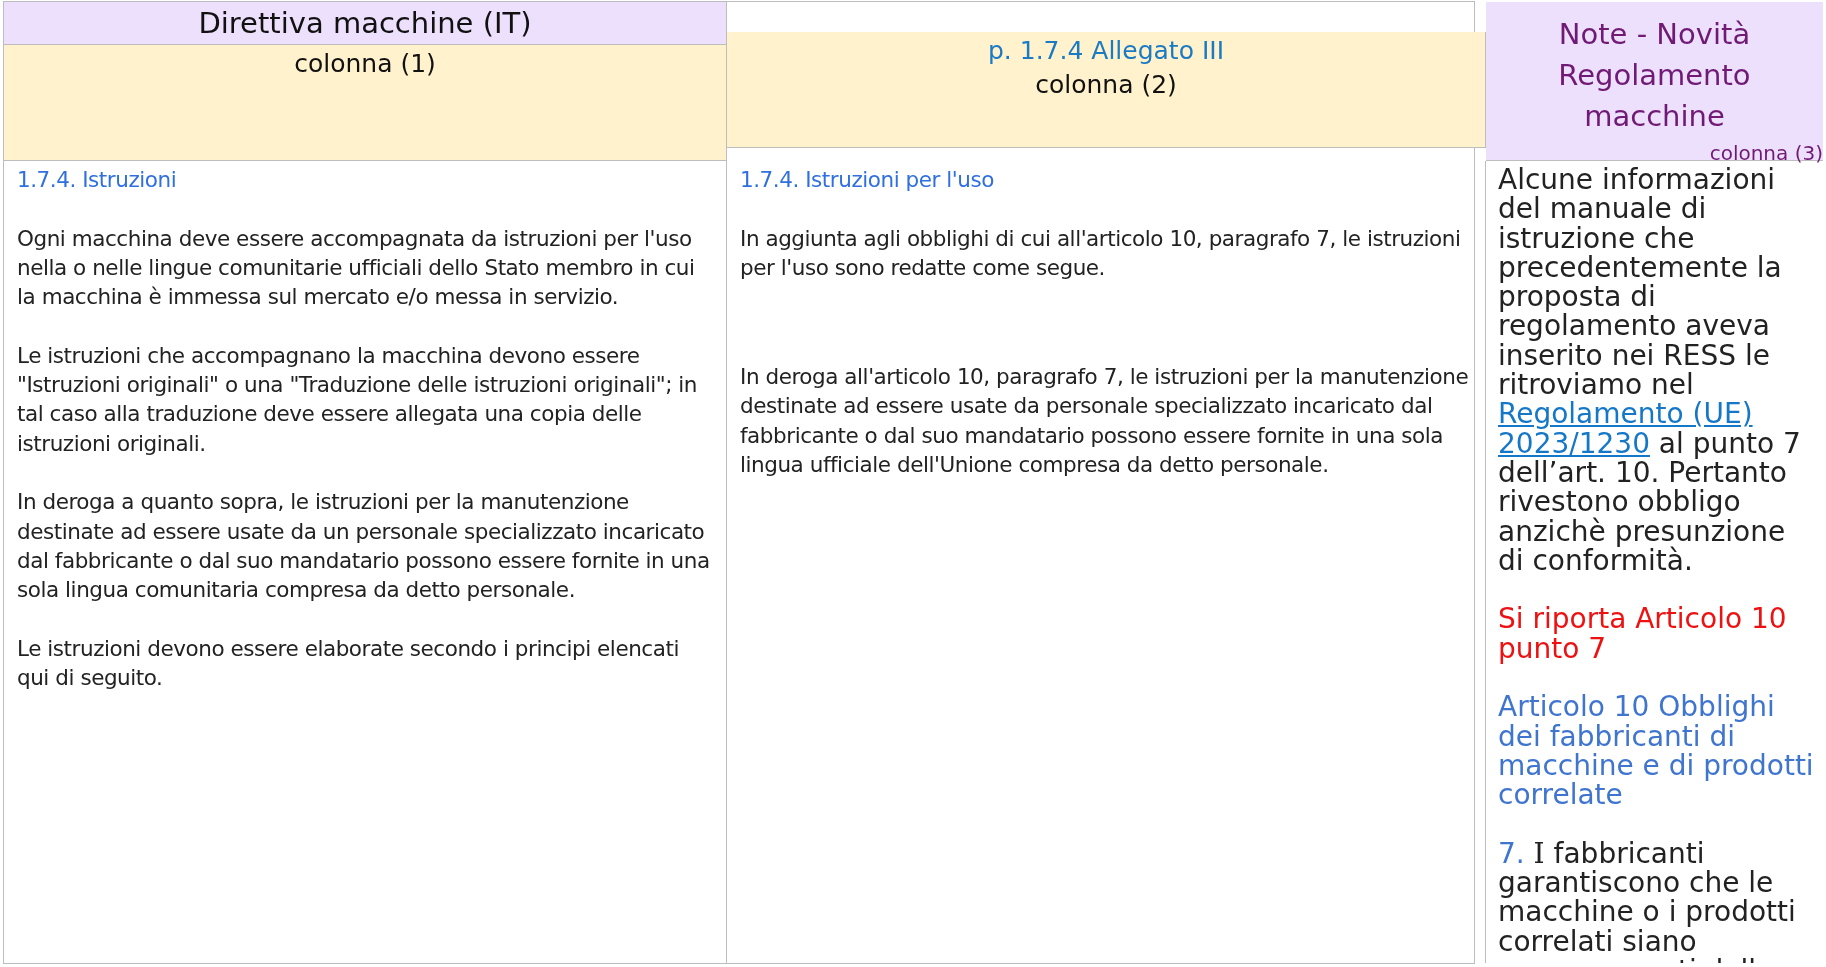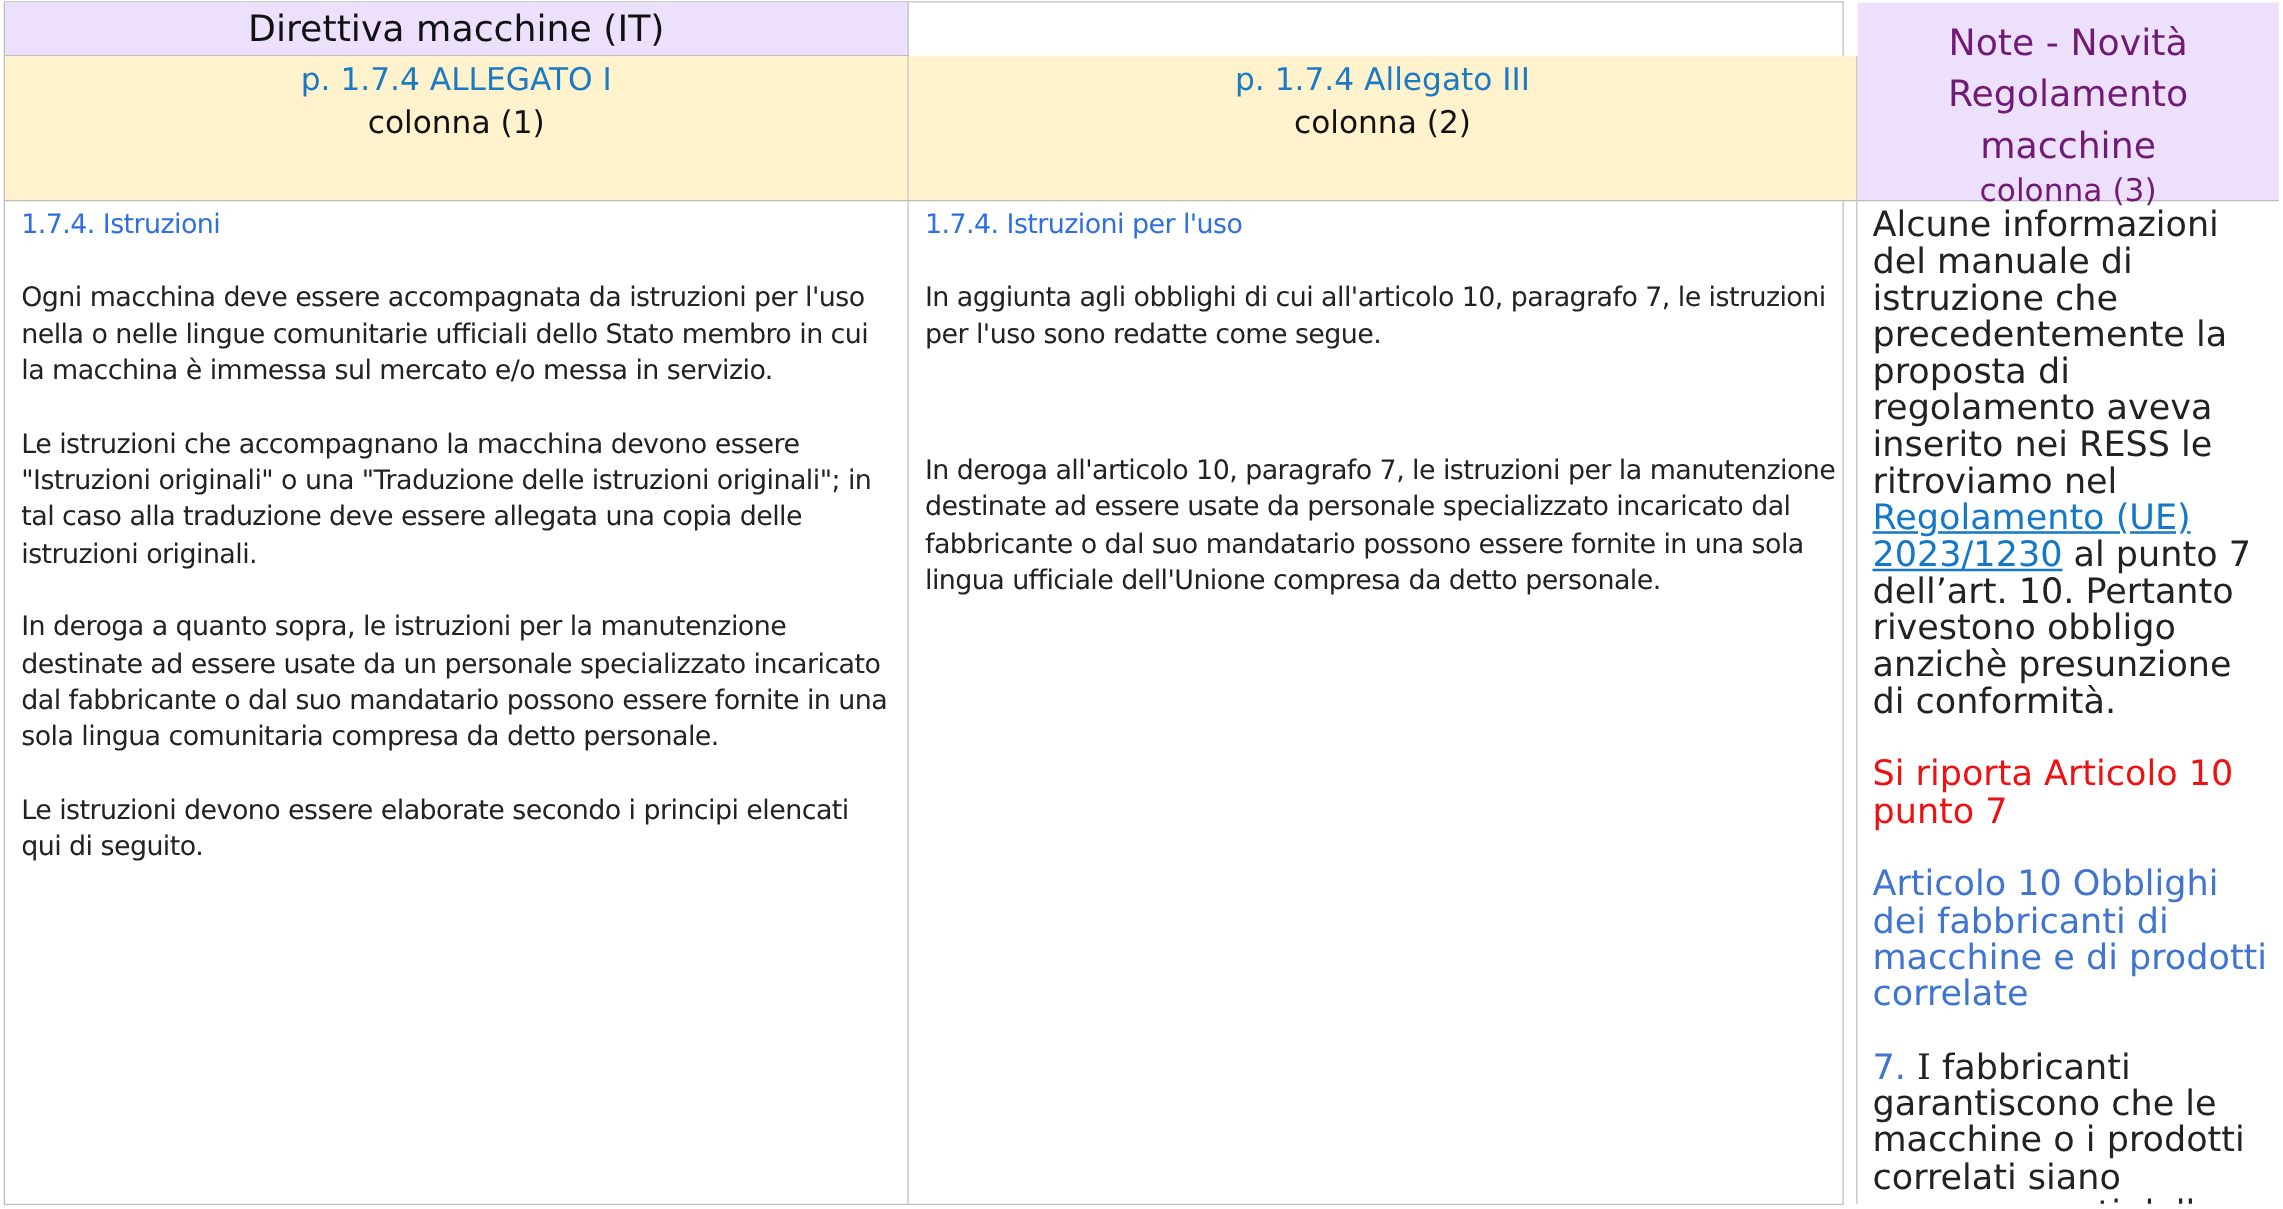--- a/index.html
+++ b/index.html
@@ -7,21 +7,21 @@
          font-family: "DejaVu Sans", sans-serif; color: #222222; }
   .tbl { position: absolute; left: 3px; top: 1px; width: 1472px; height: 963px;
          border: 1px solid #bdbdbd; box-sizing: border-box; }
   .cell { position: absolute; box-sizing: border-box; }
   .h1 { background: #ede0fc; border-right: 1px solid #bdbdbd; border-bottom: 1px solid #bdbdbd;
         text-align: center; color: #111; font-size: 29px; line-height: 42px; }
   .h2 { background: #fff2cc; border-right: 1px solid #bdbdbd; border-bottom: 1px solid #bdbdbd;
         text-align: center; font-size: 25px; line-height: 34px; padding-top: 2px; }
   .h3 { background: #ede0fc; border-bottom: 1px solid #bdbdbd; text-align: center; color: #701a75;
         font-size: 29px; line-height: 41px; padding-top: 12px; }
-  .h3 .sub { font-size: 25px; line-height: 32px; display: block; }
+  .h3 .sub { font-size: 20px; line-height: 32px; display: block; text-align: right; }
   .blue-head { color: #1a7bc4; display: block; }
   .col-label { color: #111; display: block; }
   .body { border-right: 1px solid #bdbdbd; font-size: 21.5px; line-height: 29.3px; padding: 4px 12px 0 13px; }
   .body.last { border-right: none; padding-left: 12px; padding-right: 6px; font-size: 28px; }
   .para { margin: 0 0 29.3px 0; white-space: normal; }
   .sec-title { color: #2f6fe0; }
   .red { color: #ee1111; }
   .art { color: #3f75cf; }
   .num { color: #3f75cf; }
   .serif-i { font-family: "DejaVu Serif", serif; }
@@ -34,24 +34,23 @@
 <div class="tbl">
 
   <div class="cell h1" style="left:0; top:0; width:723px; height:43px;">
     <span>Direttiva macchine (IT)</span>
   </div>
   <div class="cell h1" style="left:683px; top:0; width:759px; height:43px;margin-top:44px;">
     <span>Regolamento macchine (IT)</span>
   </div>
 
   <div class="cell h2" style="left:0; top:43px; width:723px; height:116px;">
-    <span class="blue-head">p. 1.7.4 ALLEGATO I</span>
     <span class="col-label">colonna (1)</span>
   </div>
-  <div class="cell h2" style="left:723px; top:43px; width:759px; height:116px;">
+  <div class="cell h2" style="left:723px; top:30px; width:759px; height:116px;">
     <span class="blue-head">p. 1.7.4 Allegato III</span>
     <span class="col-label">colonna (2)</span>
   </div>
 
   <div class="cell h3" style="left:1482px; top:0; width:337px; height:159px;">
     <span style="display:block">Note - Novità</span>
     <span style="display:block">Regolamento</span>
     <span style="display:block">macchine</span>
     <span class="sub">colonna (3)</span>
   </div>

